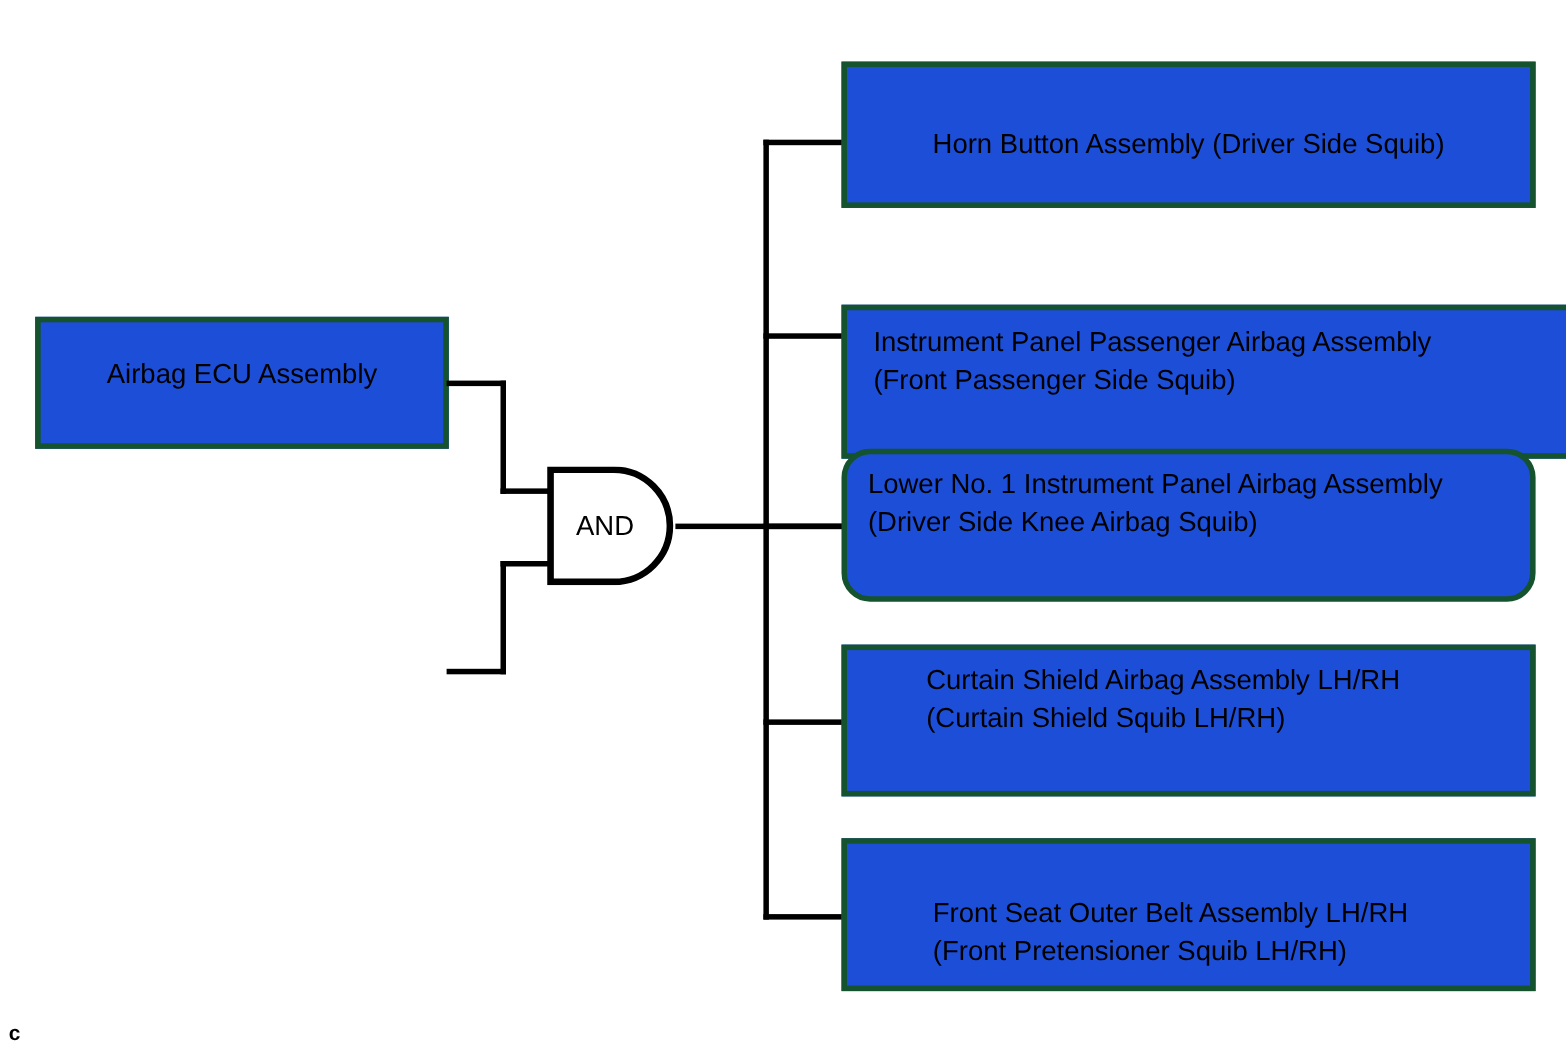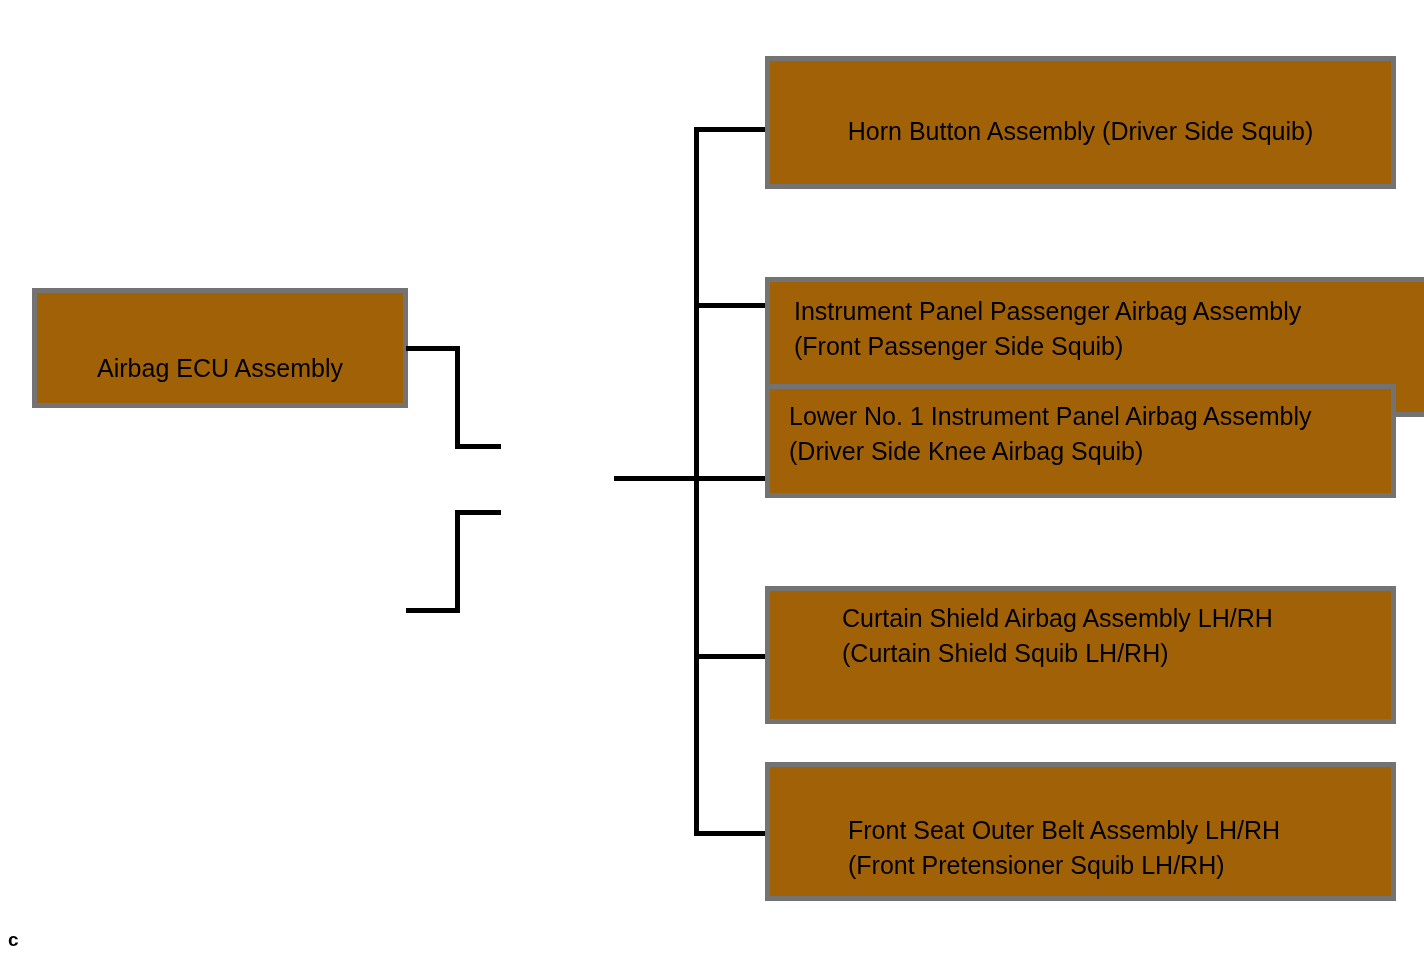--- a/index.html
+++ b/index.html
@@ -17,22 +17,22 @@
     width: 1424px;
     height: 959px;
     background: #ffffff;
     overflow: hidden;
   }
 
   
   .node-box {
     position: absolute;
     box-sizing: border-box;
-    border: 5px solid #737373;
-    background: #a16207;
+    border: 5px solid #14532d;
+    background: #1d4ed8;
   }
   .node-label {
     position: absolute;
     left: 0;
     right: 0;
     font-size: 25px;
     line-height: 35px;
     color: #000000;
     white-space: pre-line;
   }
@@ -88,32 +88,38 @@
     color: #000000;
     line-height: 1;
   }
 </style>
 </head>
 <body>
 
 <div id="diagram-root">
 
   <div class="node-box left-box" style="left:32px; top:288px; width:376px; height:120px;">
-    <div class="node-label" style="top:58px;">Airbag ECU Assembly</div>
+    <div class="node-label" style="top:30px;">Airbag ECU Assembly</div>
   </div>
 
 
   <div class="wire wire-h" style="left:406px; top:346px; width:54px;"></div>
   <div class="wire wire-v" style="left:455px; top:346px; height:103px;"></div>
   <div class="wire wire-h" style="left:455px; top:444px; width:46px;"></div>
 
   <div class="wire wire-h" style="left:406px; top:608px; width:54px;"></div>
   <div class="wire wire-v" style="left:455px; top:510px; height:103px;"></div>
   <div class="wire wire-h" style="left:455px; top:510px; width:46px;"></div>
 
+  <div id="and-gate" style="left:496px; top:424px; width:122px; height:108px;">
+    <svg width="122" height="108" viewBox="0 0 122 108" aria-hidden="true">
+      <path d="M 4.5 3 L 62 3 A 51 51 0 0 1 62 105 L 4.5 105 Z" fill="#ffffff" stroke="#000000" stroke-width="6" stroke-linejoin="miter"></path>
+    </svg>
+    <div id="and-gate-text">AND</div>
+  </div>
 
   <div class="wire wire-h" style="left:614px; top:476px; width:155px;"></div>
 
   <div class="wire wire-v" style="left:694px; top:127px; height:709px;"></div>
 
   <div class="wire wire-h" style="left:694px; top:127px; width:75px;"></div>
 
   <div class="wire wire-h" style="left:694px; top:303px; width:75px;"></div>
 
   <div class="wire wire-h" style="left:694px; top:476px; width:75px;"></div>
@@ -124,21 +130,21 @@
 
   <div class="node-box right-box centered" style="left:765px; top:56px; width:631px; height:133px;">
     <div class="node-label" style="top:53px;">Horn Button Assembly (Driver Side Squib)</div>
   </div>
 
   <div class="node-box right-box" style="left:765px; top:229px; width:667px; height:140px;margin-top:48px;">
     <div class="node-label" style="top:12px; padding-left:24px; padding-right:12px;">Instrument Panel Passenger Airbag Assembly
 (Front Passenger Side Squib)</div>
   </div>
 
-  <div class="node-box right-box" style="left:765px; top:384px; width:631px; height:114px;">
+  <div class="node-box right-box" style="left:765px; top:408px; width:631px; height:139px;border-radius:26px;">
     <div class="node-label" style="top:10px; padding-left:19px; padding-right:12px;">Lower No. 1 Instrument Panel Airbag Assembly
 (Driver Side Knee Airbag Squib)</div>
   </div>
 
   <div class="node-box right-box" style="left:765px; top:586px; width:631px; height:138px;">
     <div class="node-label" style="top:10px; padding-left:72px; padding-right:12px;">Curtain Shield Airbag Assembly LH/RH
 (Curtain Shield Squib LH/RH)</div>
   </div>
 
   <div class="node-box right-box" style="left:765px; top:762px; width:631px; height:139px;">

